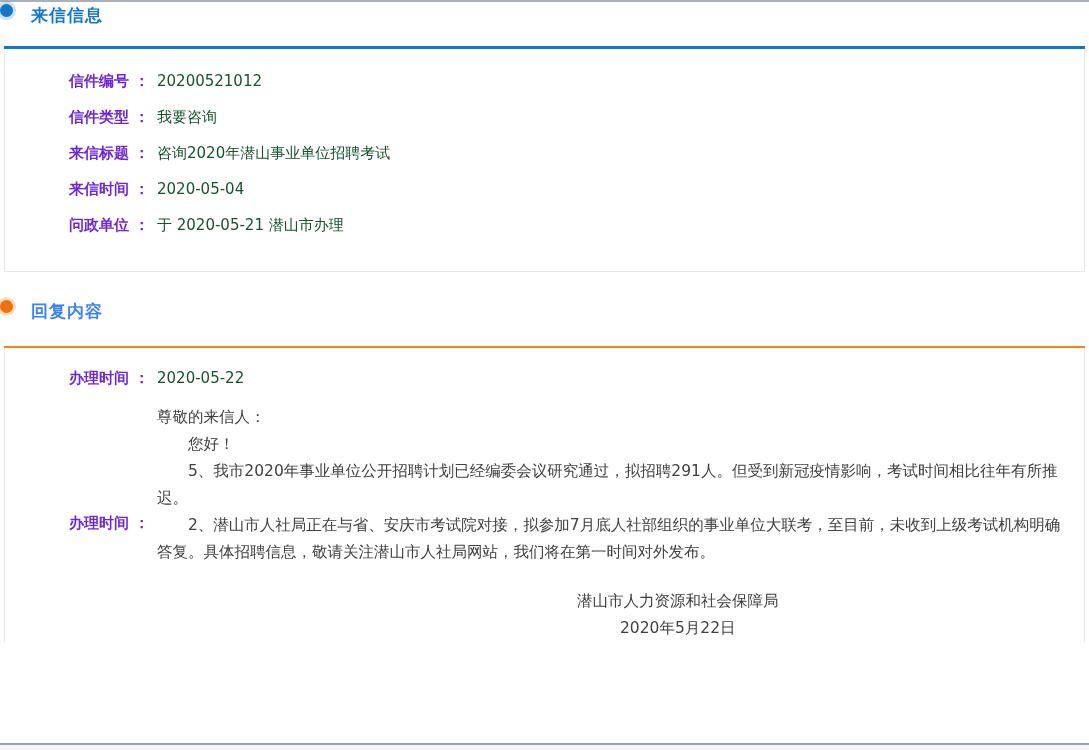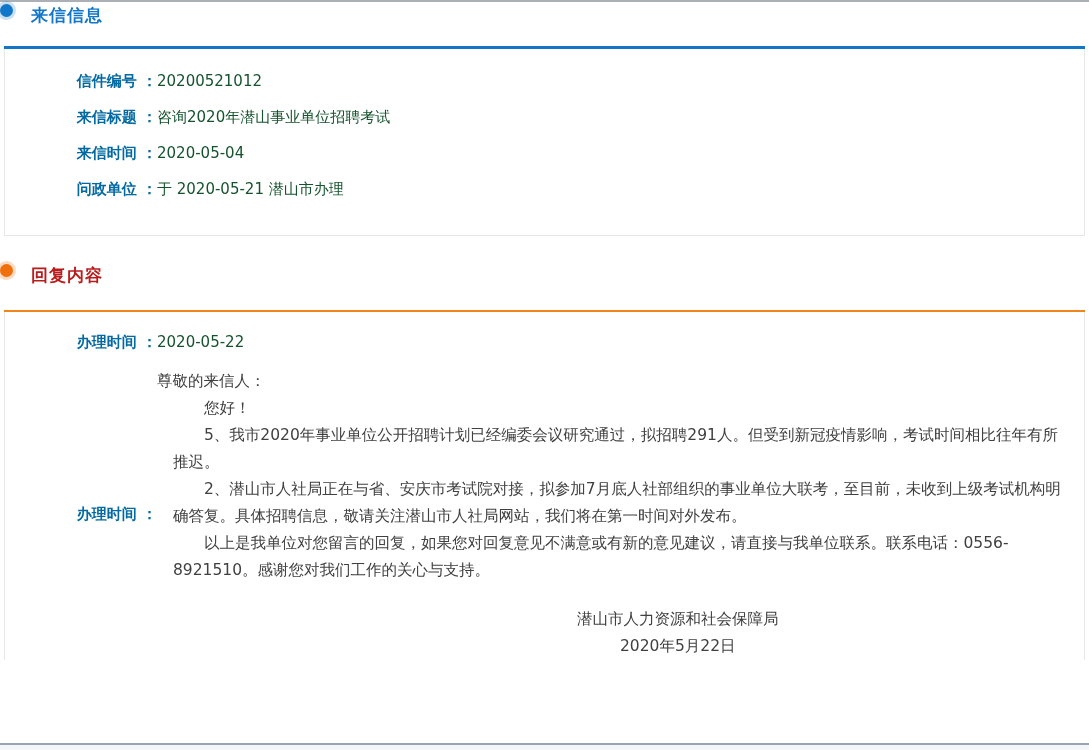--- a/index.html
+++ b/index.html
@@ -27,21 +27,21 @@
     margin-right: 10px;
     flex: 0 0 auto;
   }
   .bullet.blue-b  { background: #1277c8; box-shadow: 0 0 0 3px rgba(18,119,200,0.22); }
   .bullet.orange-b{ background: #f0700e; box-shadow: 0 0 0 3px rgba(240,112,14,0.25); }
   .header-text {
     font-size: 17px; font-weight: bold;
     letter-spacing: 1px;
   }
   .header-text.blue-t   { color: #1277c8; }
-  .header-text.orange-t { color: #b91c1c; }
+  .header-text.orange-t { color: #3b82f6; }
   .rule {
     height: 3px;
     margin: 0 4px;
   }
   .rule.blue-rule   { background: #1277c8; margin-top: 20px; }
   .rule.orange-rule { background: #f08519; height: 2px; margin-top: 24px; }
   .box {
     margin: 0 4px;
     background: #ffffff;
     border: 1px solid #e7e7e7;
@@ -52,38 +52,37 @@
   .row {
     display: flex;
     line-height: 20px;
     margin-bottom: 16px;
     font-size: 15px;
   }
   .flabel {
     width: 88px;
     flex: 0 0 auto;
     font-weight: bold;
-    color: #0369a1;
+    color: #6d28d9;
     white-space: nowrap;
-    text-align: right;
   }
   .fvalue {
     flex: 1 1 auto;
     color: #14532d;
     padding-right: 24px;
   }
   .reply-row { align-items: center; margin-bottom: 0; }
   .reply-text {
     width: 915px; flex: 0 0 auto;
     font-size: 15.5px;
     line-height: 27px;
     color: #404040;
     padding-right: 0;
   }
-  .reply-text p.para { text-indent: 2em; margin-left: 16px; }
+  .reply-text p.para { text-indent: 2em; }
   .signature {
     margin-top: 22px;
     margin-left: 420px;
     width: max-content;
     text-align: center;
     line-height: 27px;
   }
   .bottom-line {
     position: absolute;
     left: 0; top: 743px;
@@ -107,20 +106,24 @@
     <span class="bullet blue-b"></span>
     <span class="header-text blue-t">来信信息</span>
   </div>
   <div class="rule blue-rule"></div>
   <div class="box">
     <div class="row">
       <div class="flabel">信件编号 ：</div>
       <div class="fvalue">20200521012</div>
     </div>
     <div class="row">
+      <div class="flabel">信件类型 ：</div>
+      <div class="fvalue">我要咨询</div>
+    </div>
+    <div class="row">
       <div class="flabel">来信标题 ：</div>
       <div class="fvalue">咨询2020年潜山事业单位招聘考试</div>
     </div>
     <div class="row">
       <div class="flabel">来信时间 ：</div>
       <div class="fvalue">2020-05-04</div>
     </div>
     <div class="row">
       <div class="flabel">问政单位 ：</div>
       <div class="fvalue">于 2020-05-21  潜山市办理</div>
@@ -139,21 +142,20 @@
       <div class="flabel">办理时间 ：</div>
       <div class="fvalue">2020-05-22</div>
     </div>
     <div class="row reply-row">
       <div class="flabel">办理时间 ：</div>
       <div class="fvalue reply-text">
         <p class="salutation">尊敬的来信人：</p>
         <p class="para">您好！</p>
         <p class="para">5、我市2020年事业单位公开招聘计划已经编委会议研究通过，拟招聘291人。但受到新冠疫情影响，考试时间相比往年有所推迟。</p>
         <p class="para">2、潜山市人社局正在与省、安庆市考试院对接，拟参加7月底人社部组织的事业单位大联考，至目前，未收到上级考试机构明确答复。具体招聘信息，敬请关注潜山市人社局网站，我们将在第一时间对外发布。</p>
-        <p class="para">以上是我单位对您留言的回复，如果您对回复意见不满意或有新的意见建议，请直接与我单位联系。联系电话：0556-8921510。感谢您对我们工作的关心与支持。</p>
         <div class="signature">
           <div>潜山市人力资源和社会保障局</div>
           <div>2020年5月22日</div>
         </div>
       </div>
     </div>
   </div>
 </div>
 
 <div class="bottom-line"></div>

